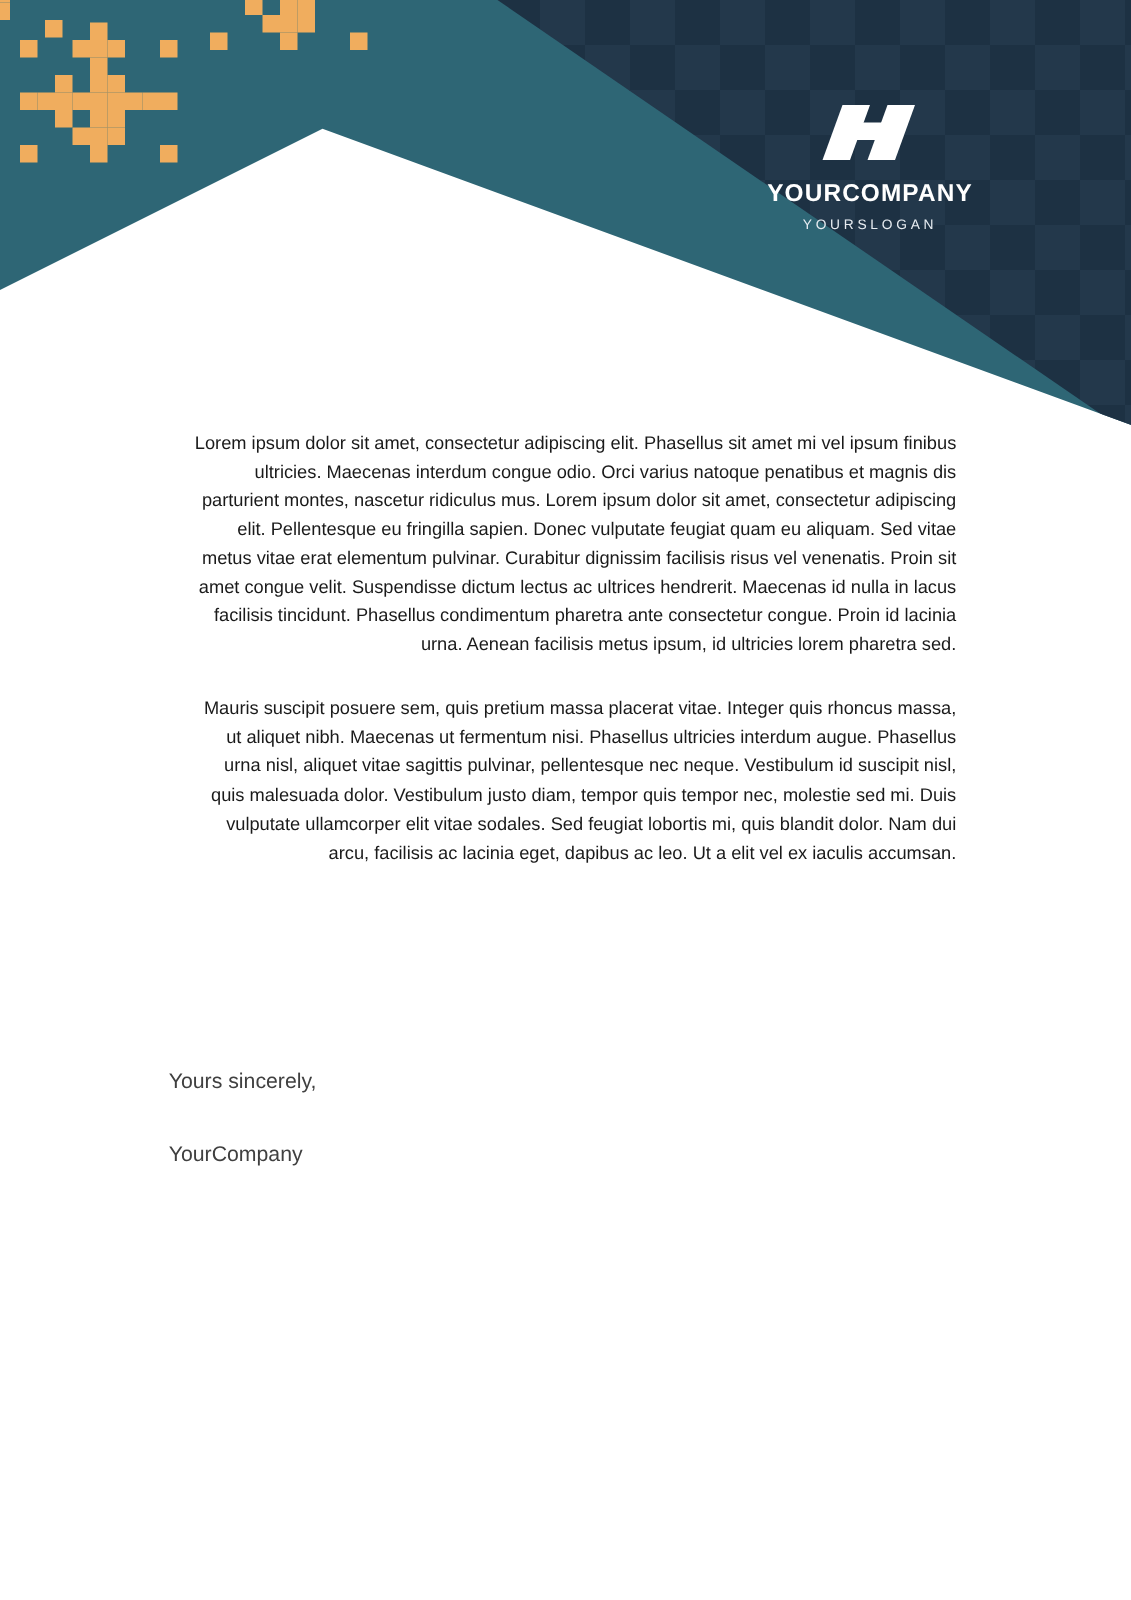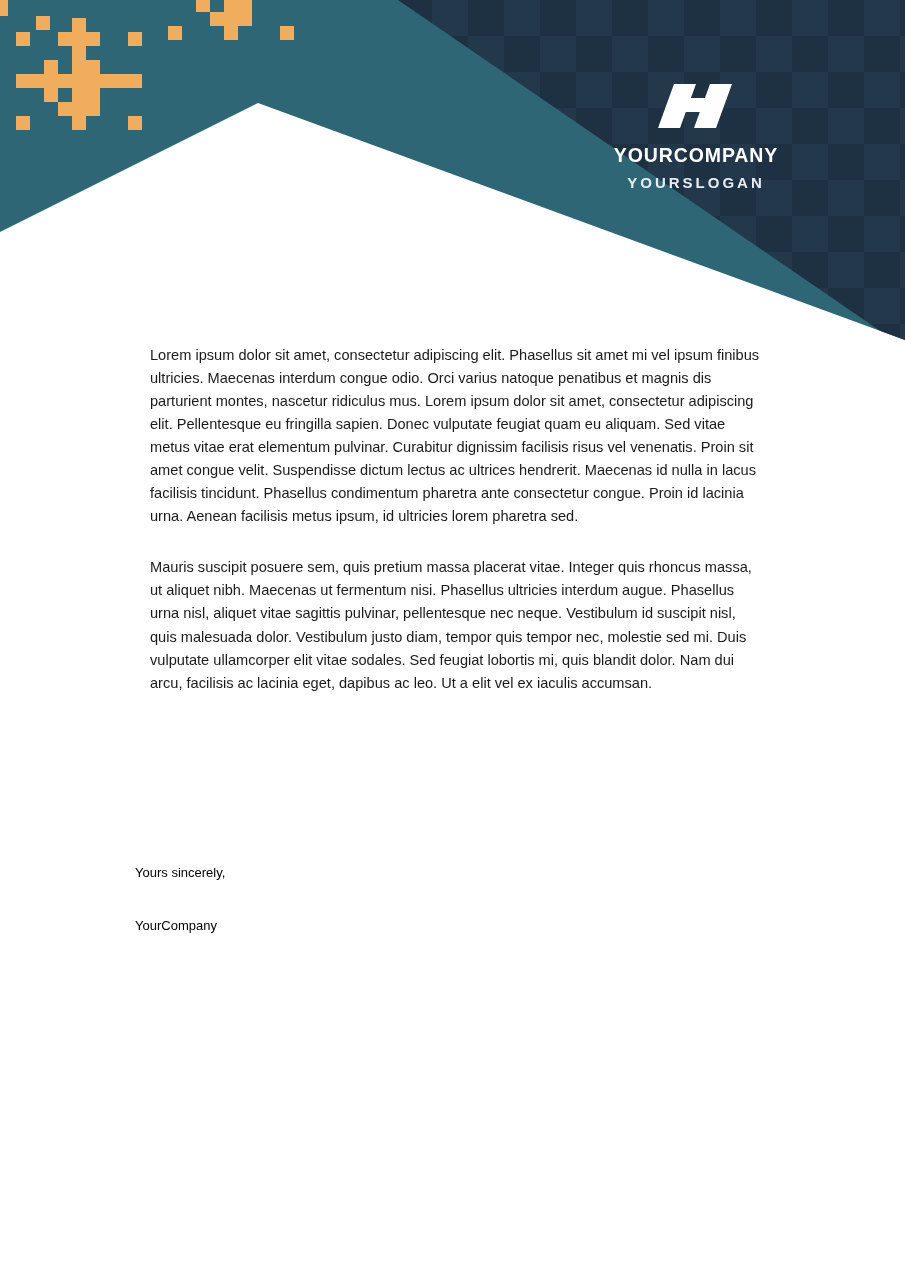--- a/index.html
+++ b/index.html
@@ -48,22 +48,22 @@
     color: #ffffff;
     font-size: 19.5px;
     font-weight: bold;
     letter-spacing: 0.9px;
     line-height: 1;
     margin: 0;
     white-space: nowrap;
   }
   .logo-slogan {
     color: #e7ecf1;
-    font-size: 15px;
-    font-weight: bold;
+    font-size: 11px;
+    font-weight: normal;
     letter-spacing: 3.0px;
     line-height: 1;
     margin: 9px 0 0 0;
     white-space: nowrap;
   }
 
   
   .letter {
     position: absolute;
     left: 135px;
@@ -75,34 +75,34 @@
     font-size: 14.6px;
     color: #1a1a1a;
     line-height: 1.55;
     margin: 0 0 32px 0;
   }
   .para {
     font-size: 14.6px;
     color: #1a1a1a;
     line-height: 1.58;
     margin: 0 0 28px 15px;
-    text-align: left;
+    text-align: right;
   }
   .signoff {
     position: absolute;
     left: 135px;
     top: 852px;
     width: 500px;
     z-index: 4;
   }
   .signoff-line {
-    font-size: 13px;
-    color: #000000;
+    font-size: 17px;
+    color: #404040;
     line-height: 1.55;
-    margin: 11px 0 33px 0;
+    margin: 0 0 33px 0;
   }
   .signoff-line:last-child { margin-bottom: 0; }
 
   
   .contacts {
     position: absolute;
     left: 135px;
     top: 1012px;
     width: 680px;
     z-index: 6;

